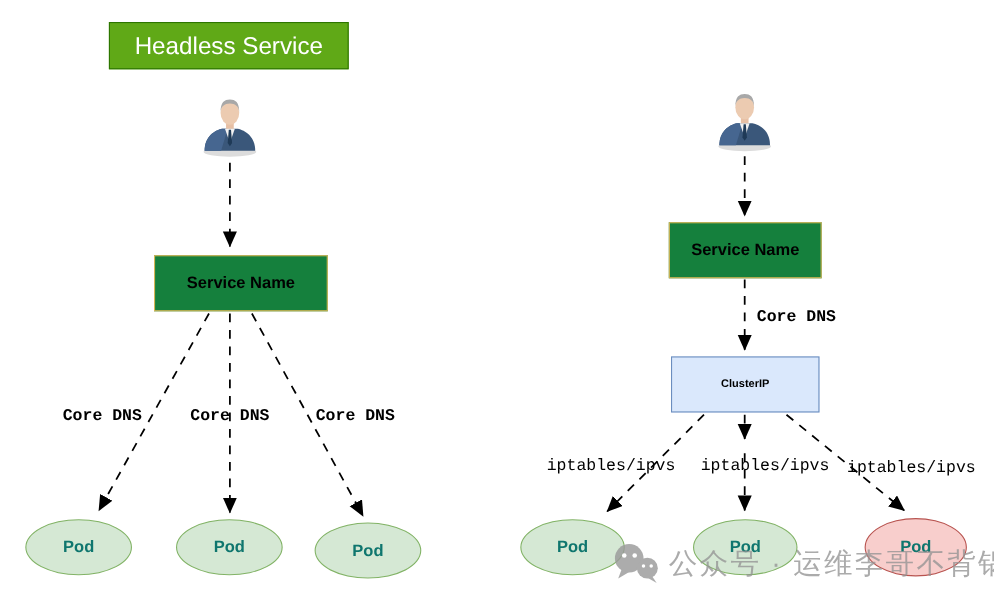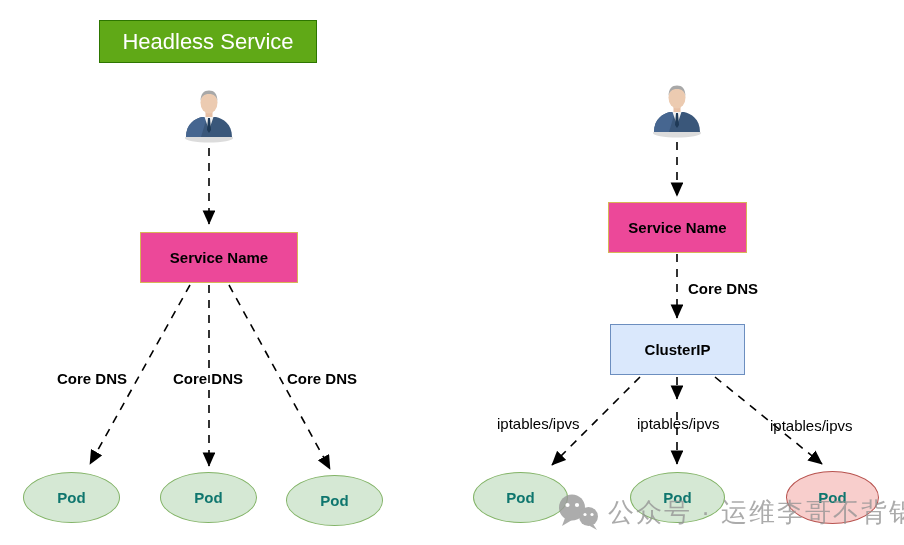--- a/index.html
+++ b/index.html
@@ -1,26 +1,26 @@
 <!DOCTYPE html>
 <html><head>
 <meta charset="utf-8">
 <style>
   html,body{margin:0;padding:0;background:#ffffff;}
   body{font-family:"Liberation Sans","DejaVu Sans",sans-serif;}
   .canvas{position:relative;width:904px;height:545px;background:#ffffff;overflow:hidden;}
   .edges{position:absolute;left:0;top:0;width:904px;height:545px;z-index:1;}
   .node{position:absolute;display:flex;align-items:center;justify-content:center;box-sizing:border-box;z-index:2;}
   .title-box{background:#60A917;border:1px solid #2D7600;color:#ffffff;font-size:22px;}
-  .service-box{background:#ec4899;border:1px solid #D6B656;color:#000;font-weight:bold;font-size:15px;}
-  .cluster-box{background:#DAE8FC;border:1px solid #6C8EBF;color:#000;font-weight:bold;font-size:15px;}
+  .service-box{background:#15803d;border:1px solid #D6B656;color:#000;font-weight:bold;font-size:15px;}
+  .cluster-box{background:#DAE8FC;border:1px solid #6C8EBF;color:#000;font-weight:bold;font-size:10px;}
   .pod{border-radius:50%;font-weight:bold;font-size:15px;color:#0f766e;}
   .pod-green{background:#D5E8D4;border:1px solid #82B366;}
   .pod-red{background:#F8CECC;border:1px solid #B85450;}
-  .edge-label{position:absolute;font-size:15px;color:#000;z-index:3;white-space:nowrap;background:transparent;}
+  .edge-label{position:absolute;font-size:15px;color:#000;z-index:3;white-space:nowrap;background:transparent;font-family:Liberation Mono, monospace;}
   .edge-label.bold{font-weight:bold;}
   .person{position:absolute;z-index:2;}
   .watermark{position:absolute;display:flex;align-items:center;gap:8px;z-index:5;}
   .watermark-text{font-size:26px;color:rgba(148,148,148,0.78);letter-spacing:2px;white-space:nowrap;}
 </style>
 </head>
 <body>
 
 <div class="canvas">
 

